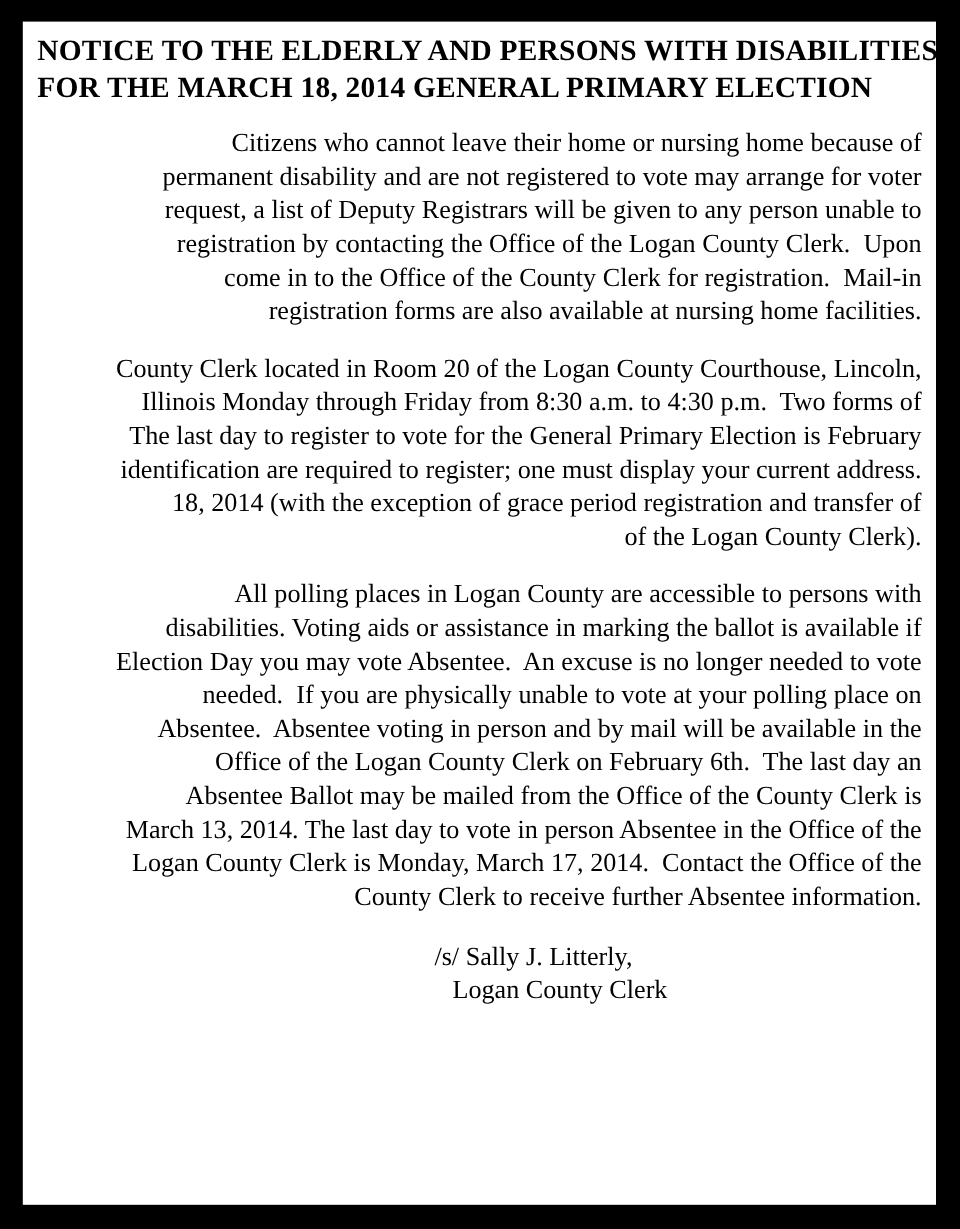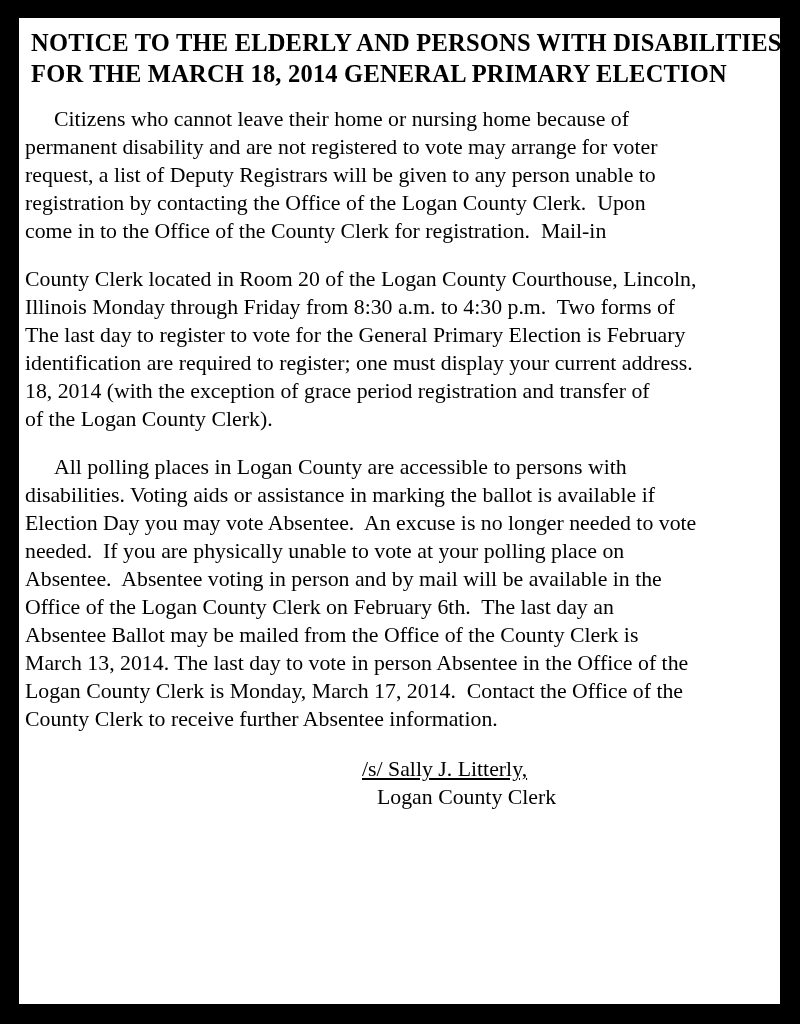--- a/index.html
+++ b/index.html
@@ -35,40 +35,40 @@
     letter-spacing: 0.2px;
   }
   .title .tline {
     display: block;
     white-space: pre;
   }
   .para {
     margin: 20px 0 0 0;
     font-size: 21.8px;
     line-height: 28px;
+    text-align: right;
   }
   .para.first {
     margin-top: 16px;
   }
   .para .line {
     display: block;
     white-space: pre;
   }
   .para .line.indent {
     padding-left: 29px;
   }
   .signature {
     margin-top: 22px;
     font-size: 21.8px;
     line-height: 28px;
   }
   .signature .sig-name {
     margin-left: 337px;
     white-space: pre;
-    text-decoration: underline;
   }
   .signature .sig-title {
     margin-left: 352px;
     white-space: pre;
   }
 </style>
 </head>
 <body>
 
 <div class="page">
@@ -78,20 +78,21 @@
       <span class="tline">NOTICE TO THE ELDERLY AND PERSONS WITH DISABILITIES</span>
       <span class="tline">FOR THE MARCH 18, 2014 GENERAL PRIMARY ELECTION</span>
     </h1>
 
     <div class="para first">
       <span class="line indent">Citizens who cannot leave their home or nursing home because of</span>
       <span class="line">permanent disability and are not registered to vote may arrange for voter</span>
       <span class="line">request, a list of Deputy Registrars will be given to any person unable to</span>
       <span class="line">registration by contacting the Office of the Logan County Clerk.  Upon</span>
       <span class="line">come in to the Office of the County Clerk for registration.  Mail-in</span>
+      <span class="line">registration forms are also available at nursing home facilities.</span>
     </div>
 
     <div class="para">
       <span class="line">County Clerk located in Room 20 of the Logan County Courthouse, Lincoln,</span>
       <span class="line">Illinois Monday through Friday from 8:30 a.m. to 4:30 p.m.  Two forms of</span>
       <span class="line">The last day to register to vote for the General Primary Election is February</span>
       <span class="line">identification are required to register; one must display your current address.</span>
       <span class="line">18, 2014 (with the exception of grace period registration and transfer of</span>
       <span class="line">of the Logan County Clerk).</span>
     </div>

